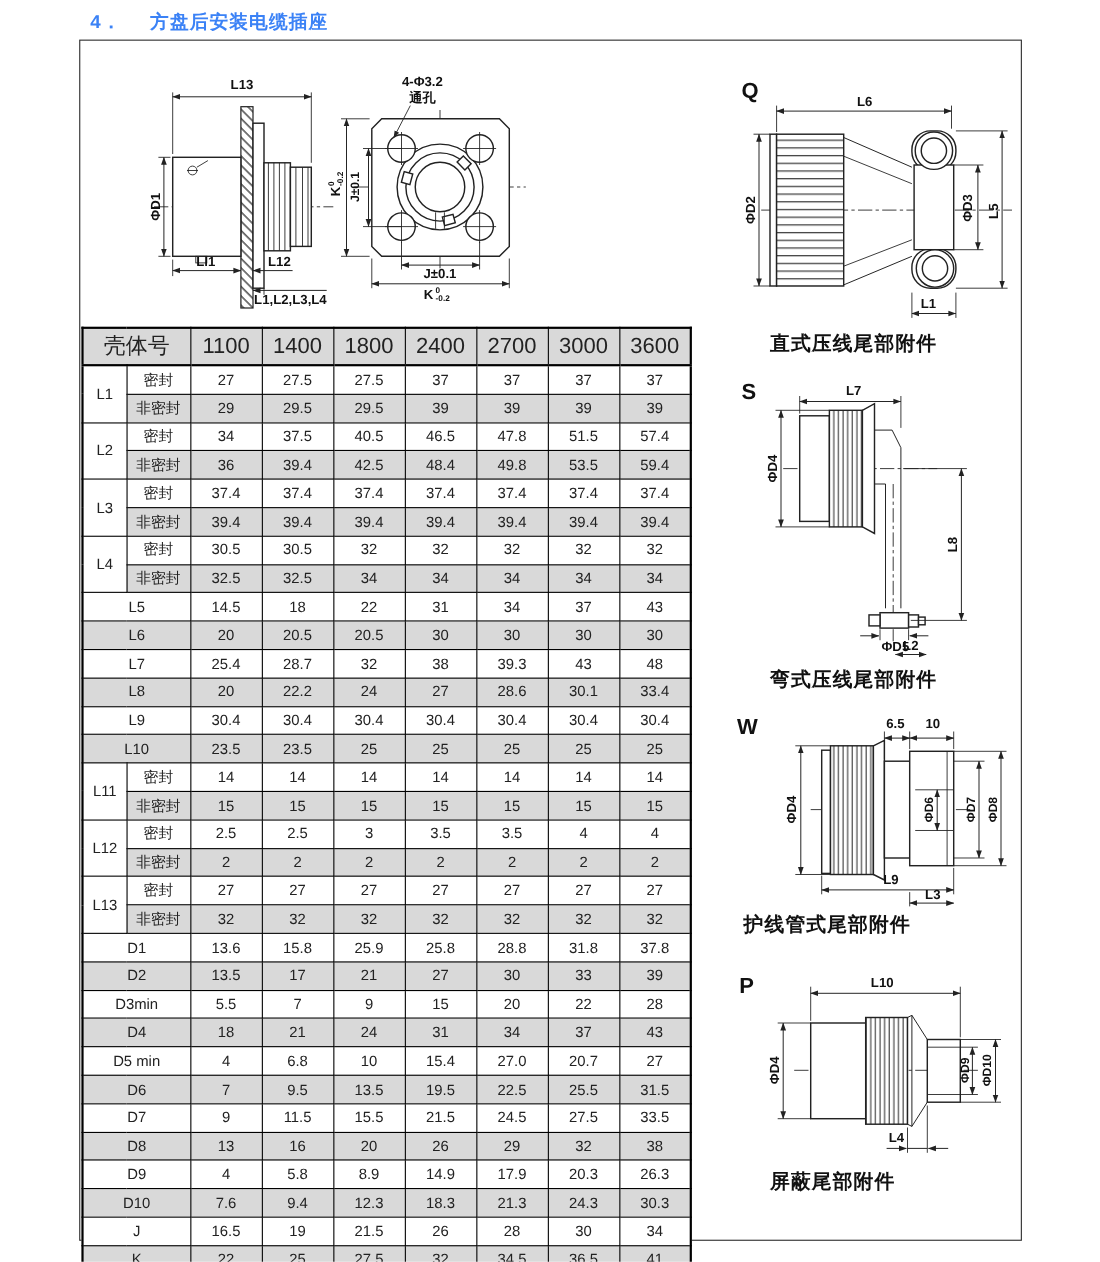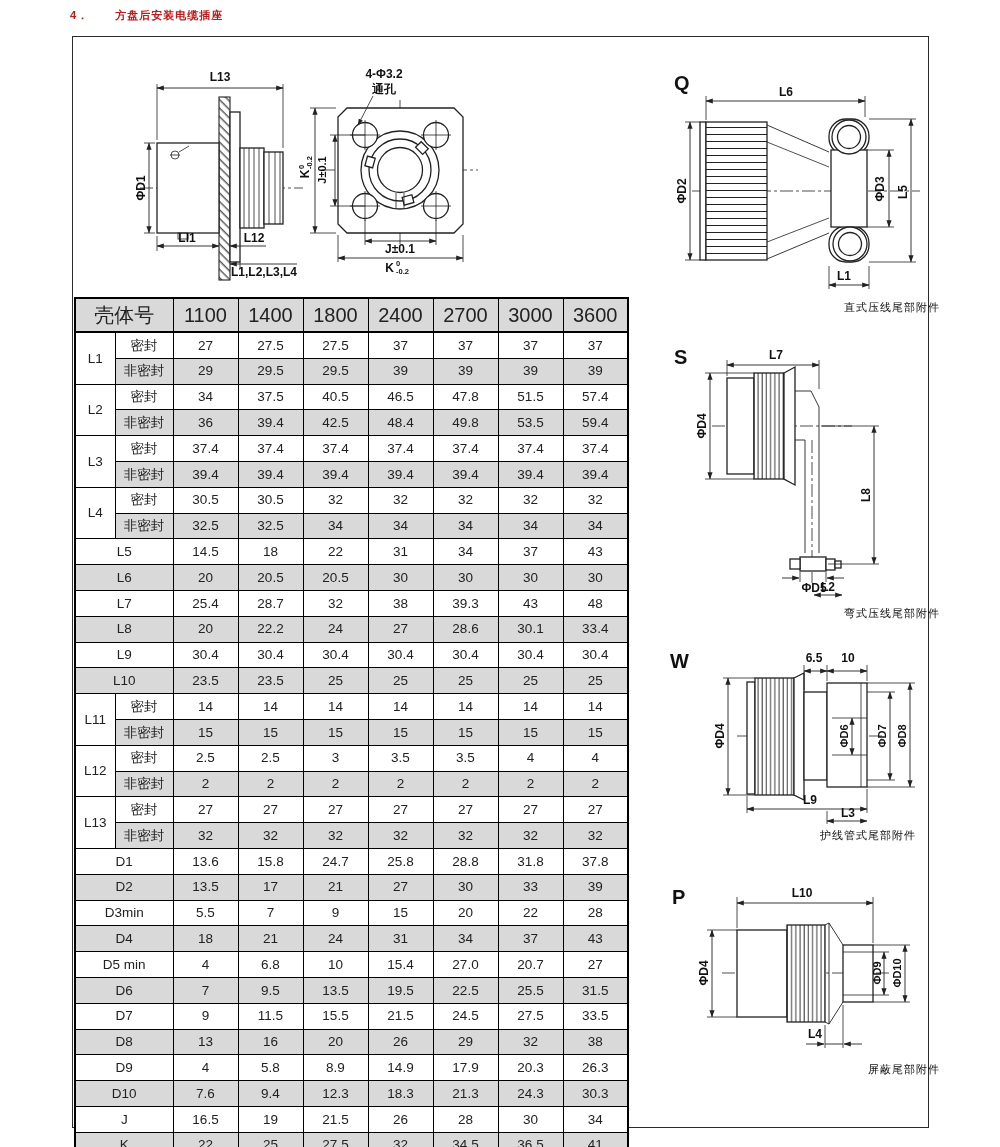--- a/index.html
+++ b/index.html
@@ -1,40 +1,40 @@
 <!DOCTYPE html>
 <html><head>
 <meta charset="utf-8">
 <style>
   html,body{margin:0;padding:0;background:#fff;}
   body{width:1000px;height:1147px;position:relative;font-family:"Liberation Sans",sans-serif;color:#1a1a1a;overflow:hidden;}
   .abs{position:absolute;}
   
-  .page-title{left:70px;top:8px;font-size:11px;font-weight:bold;letter-spacing:1px;color:#b91c1c;}
+  .page-title{left:82px;top:8px;font-size:17px;font-weight:bold;letter-spacing:1px;color:#3b82f6;}
   .page-title .num{margin-right:26px;}
   
   .frame{left:72px;top:36px;width:855px;height:1090px;border:1.6px solid #2b2b2b;}
   
   .tblwrap{left:74px;top:297px;}
   table{border-collapse:collapse;table-layout:fixed;background:#fff;border:2px solid #000;}
   th,td{border:1px solid #000;text-align:center;vertical-align:middle;padding:0;height:24.8px;font-size:13.5px;font-weight:normal;color:#222;line-height:1;}
   thead th{height:32px;background:#d9d9d9;font-size:20px;}
   thead th{border-bottom-width:2px;}
   .shaded{background:#d9d9d9;}
   tr.group-top th, tr.group-top td{border-top-width:1.8px;}
   
   svg{overflow:visible;}
   .out{fill:#fff;stroke:#222;stroke-width:1.3;}
   .thin{fill:none;stroke:#222;stroke-width:0.8;}
   .dim{fill:none;stroke:#222;stroke-width:0.9;}
   .cl{fill:none;stroke:#222;stroke-width:0.8;stroke-dasharray:13 3 3 3;}
   text.dt{font-size:12px;font-weight:bold;fill:#111;font-family:"Liberation Sans",sans-serif;}
   text.ds{font-size:7.5px;font-weight:bold;fill:#111;font-family:"Liberation Sans",sans-serif;}
   .letter{font-size:20px;font-weight:bold;color:#111;}
-  .caption{width:240px;text-align:right;font-size:11px;font-weight:normal;color:#111;letter-spacing:1px;}
+  .caption{width:240px;text-align:left;font-size:18px;font-weight:bold;color:#111;letter-spacing:1px;}
 </style>
 </head>
 <body>
 
 <svg class="abs" style="width:0;height:0" aria-hidden="true">
   <defs>
     <marker id="arr" viewBox="0 0 10 10" refX="9.5" refY="5" markerWidth="8" markerHeight="8" orient="auto-start-reverse">
       <path d="M0,1.4 L10,5 L0,8.6 Z" fill="#222"></path>
     </marker>
     <pattern id="hstripe" width="8" height="7" patternUnits="userSpaceOnUse">
@@ -583,21 +583,21 @@
           <td class="shaded">32</td>
           <td class="shaded">32</td>
           <td class="shaded">32</td>
           <td class="shaded">32</td>
           <td class="shaded">32</td>
         </tr>
         <tr class="group-top">
           <th colspan="2">D1</th>
           <td>13.6</td>
           <td>15.8</td>
-          <td>24.7</td>
+          <td>25.9</td>
           <td>25.8</td>
           <td>28.8</td>
           <td>31.8</td>
           <td>37.8</td>
         </tr>
         <tr class="group-top">
           <th class="shaded" colspan="2">D2</th>
           <td class="shaded">13.5</td>
           <td class="shaded">17</td>
           <td class="shaded">21</td>

